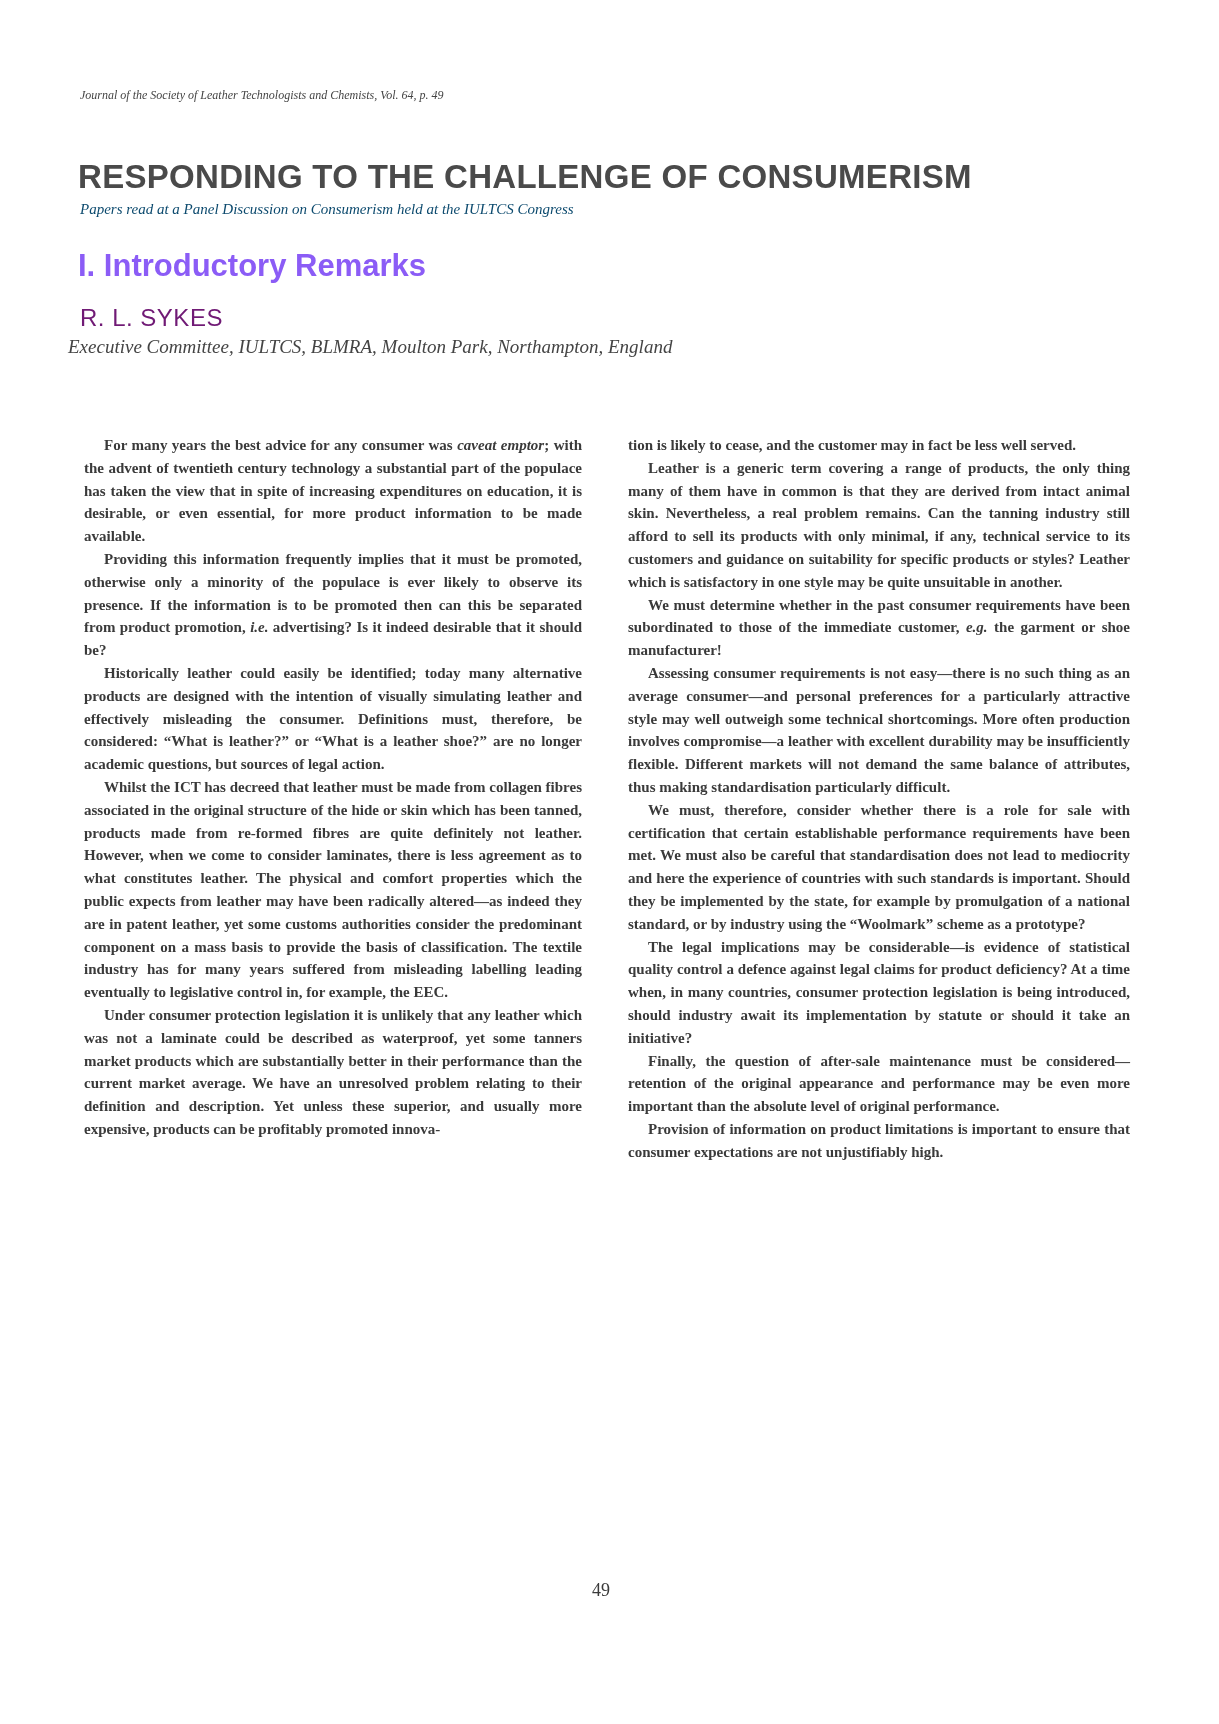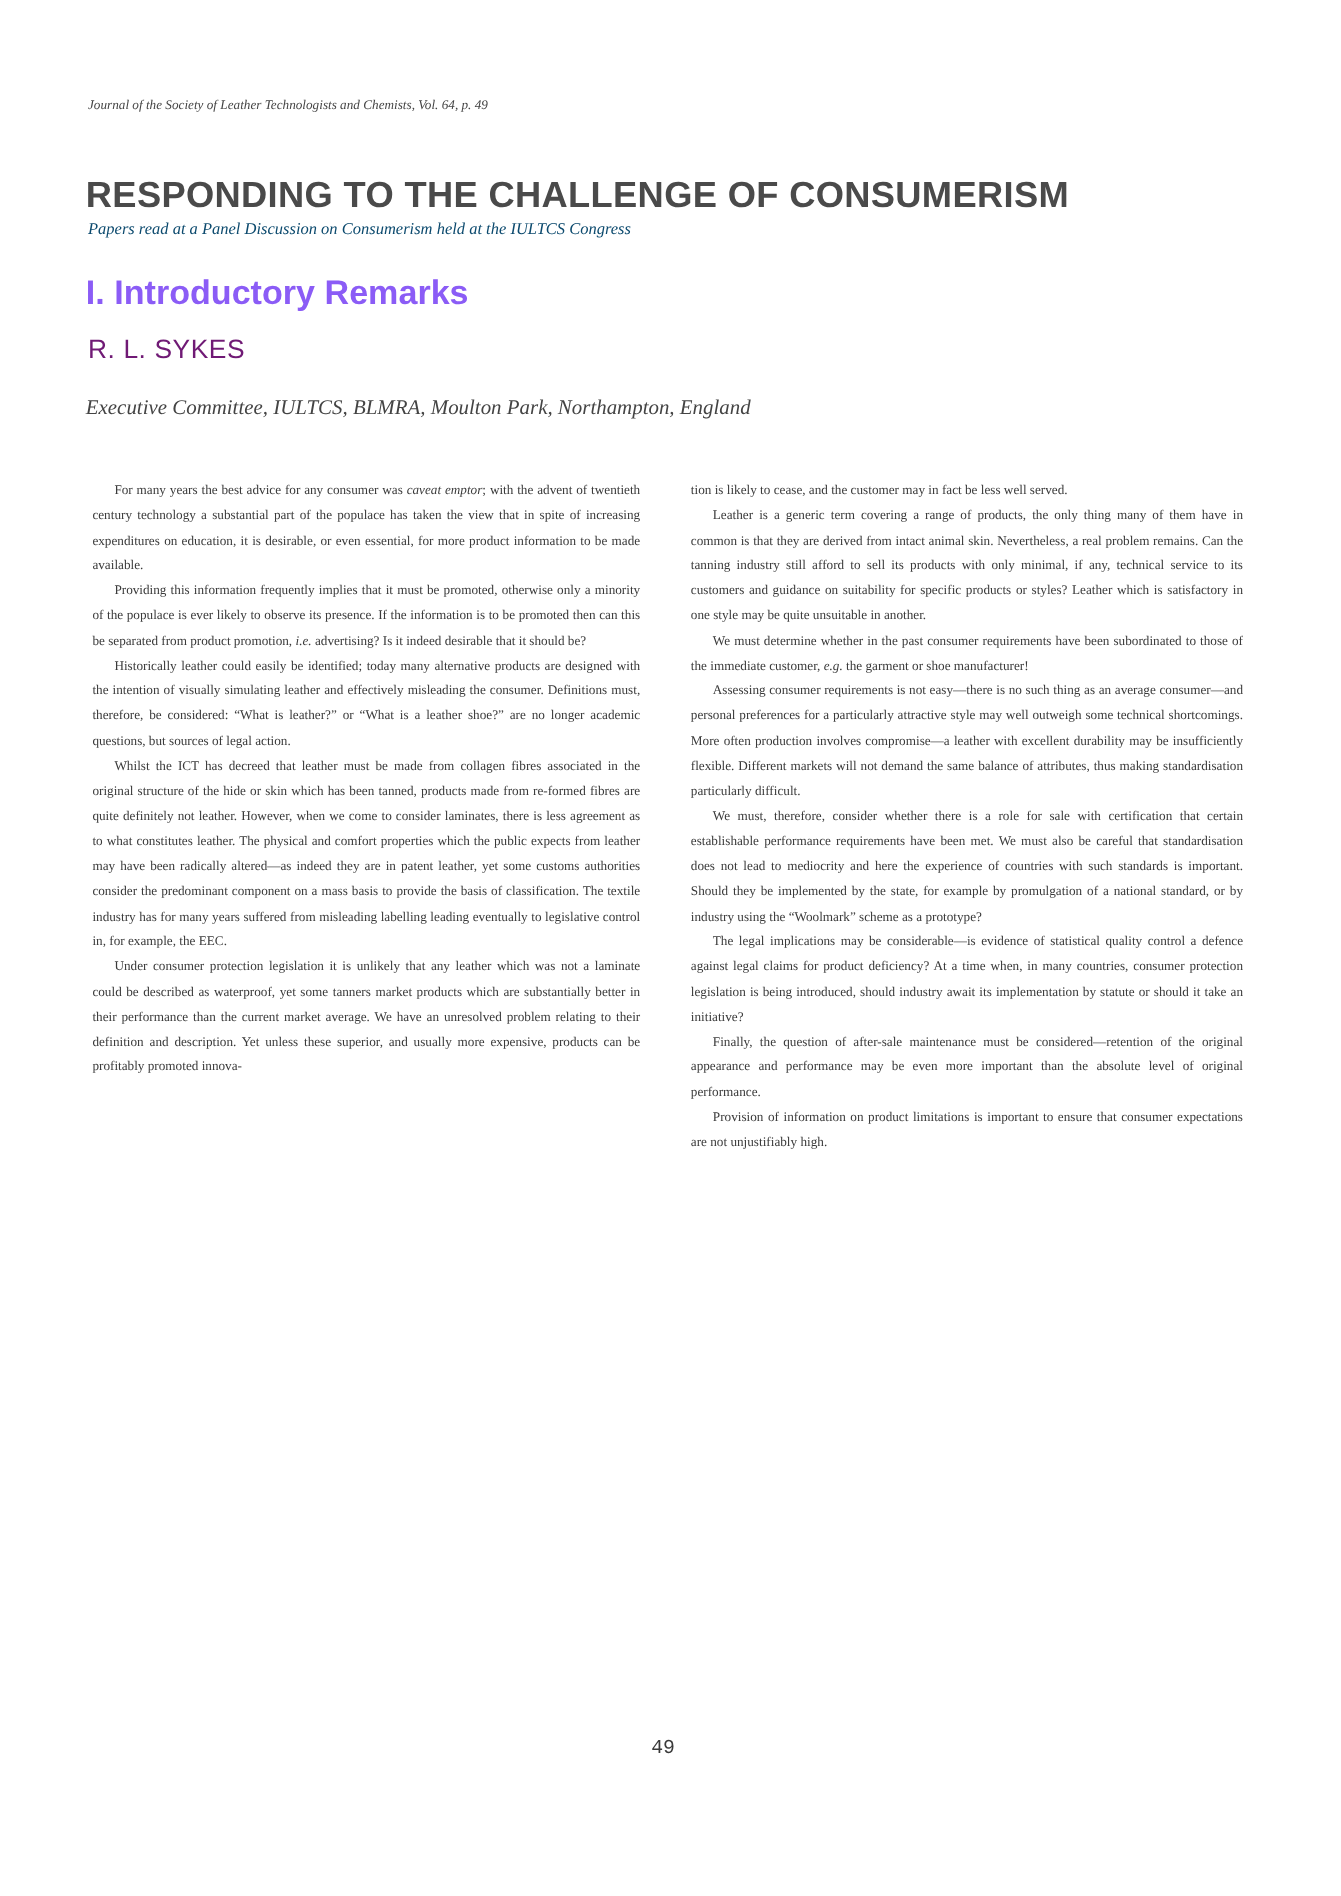--- a/index.html
+++ b/index.html
@@ -2,27 +2,27 @@
 <html><head>
 <meta charset="utf-8">
 <style>
   html, body { margin: 0; padding: 0; background: #ffffff; }
   body { width: 1219px; height: 1724px; position: relative; overflow: hidden; color: #3a3a3a; }
   .journal { position: absolute; left: 80px; top: 88px; font-family: "Liberation Serif", serif; font-style: italic; font-size: 12px; color: #444; }
   .main-title { position: absolute; left: 78px; top: 158px; font-family: "Liberation Sans", sans-serif; font-weight: bold; font-size: 33px; color: #4a4a4a; letter-spacing: 0.3px; }
   .subtitle { position: absolute; left: 80px; top: 200px; font-family: "Liberation Serif", serif; font-style: italic; font-size: 15px; line-height: 18px; color: #0c4a6e; }
   .section-title { position: absolute; left: 78px; top: 248px; font-family: "Liberation Sans", sans-serif; font-weight: bold; font-size: 31px; color: #8b5cf6; }
   .author { position: absolute; left: 80px; top: 304px; font-family: "Liberation Sans", sans-serif; font-weight: normal; font-size: 24px; color: #701a75; letter-spacing: 0.5px; }
-  .affil { position: absolute; left: 78px; top: 336px; font-family: "Liberation Serif", serif; font-style: italic; font-size: 19px; color: #444; margin-top: 24px; }
-  .col { position: absolute; top: 434px; width: 498px; font-family: "Liberation Serif", serif; font-size: 12px; line-height: 22.8px; color: #3a3a3a; text-align: justify; }
+  .affil { position: absolute; left: 68px; top: 336px; font-family: "Liberation Serif", serif; font-style: italic; font-size: 19px; color: #444; }
+  .col { position: absolute; top: 434px; width: 498px; font-family: "Liberation Serif", serif; font-size: 15px; line-height: 22.8px; color: #3a3a3a; text-align: justify; font-weight: bold; }
   .col.left { left: 84px; }
   .col.right { left: 628px; width: 502px; }
   .col p { margin: 0; text-indent: 20px; hyphens: auto; }
   .col p.cont { text-indent: 0; }
-  .page-num { position: absolute; left: 592px; top: 1580px; font-family: Liberation Mono, monospace; font-size: 18px; color: #3a3a3a; }
+  .page-num { position: absolute; left: 592px; top: 1580px; font-family: Liberation Serif, serif; font-size: 18px; color: #3a3a3a; }
 </style>
 </head>
 <body>
 
 <div class="journal">Journal of the Society of Leather Technologists and Chemists, Vol. 64, p. 49</div>
 
 <div class="main-title">RESPONDING TO THE CHALLENGE OF CONSUMERISM</div>
 
 <div class="subtitle">
   <div>Papers read at a Panel Discussion on Consumerism held at the IULTCS Congress</div>

